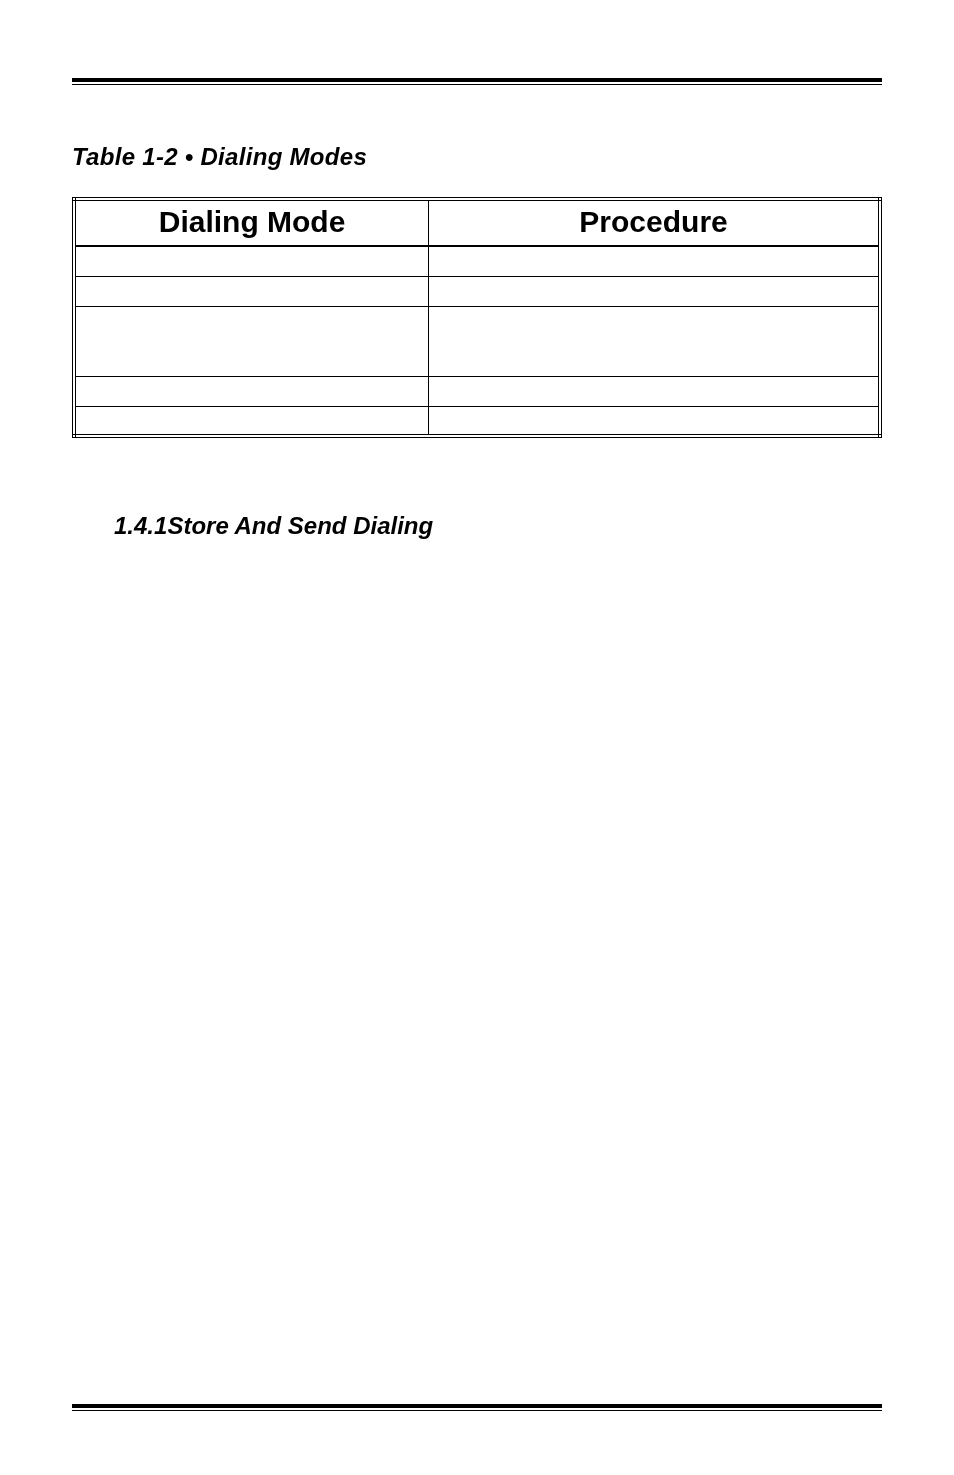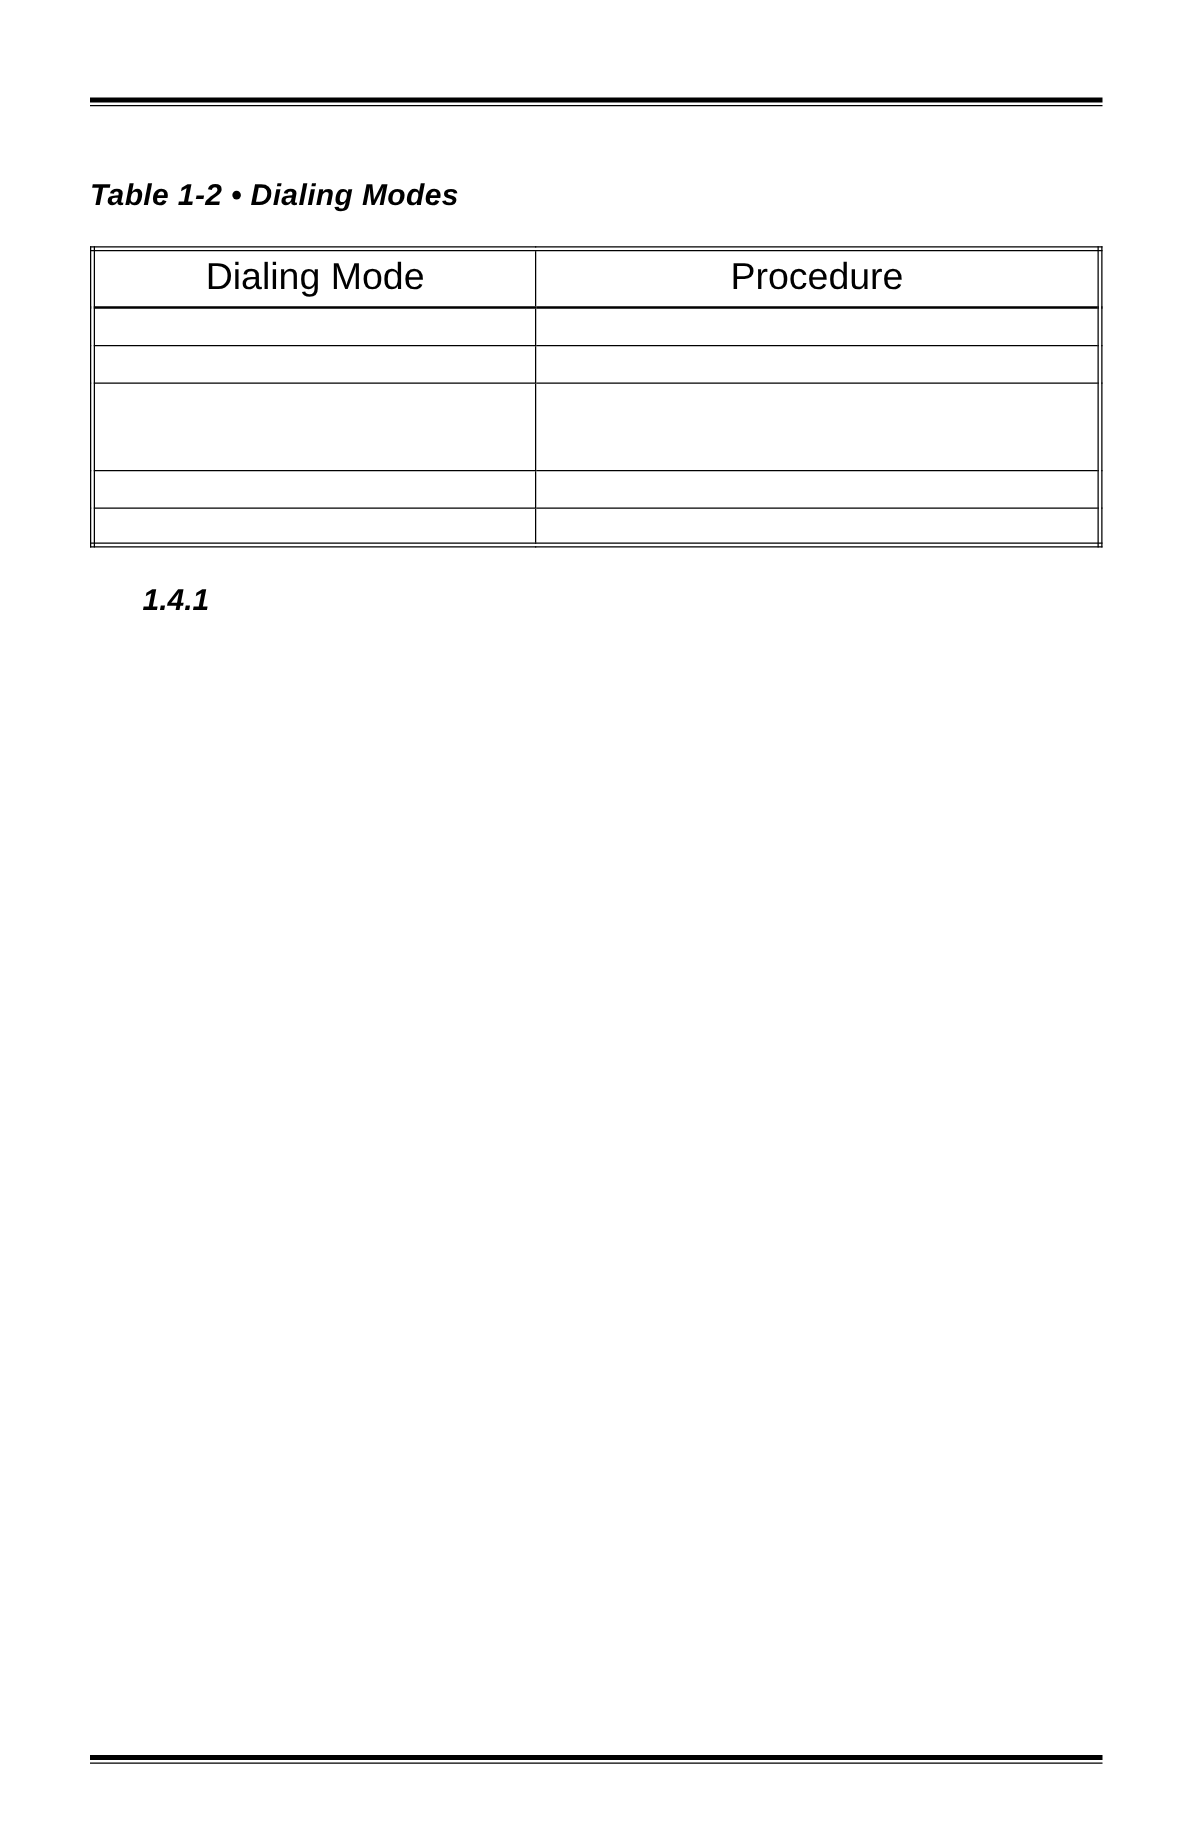--- a/index.html
+++ b/index.html
@@ -27,39 +27,39 @@
   }
 
   table.modes {
     width: 100%;
     border-collapse: collapse;
     border: 4px double #000;
     table-layout: fixed;
   }
   table.modes th {
     font-family: "Helvetica Neue", Helvetica, Arial, sans-serif;
-    font-weight: 400;
+    font-weight: 700;
     font-size: 30px;
     text-align: center;
     padding: 4px 2px 6px;
     border-bottom: 2px solid #000;
   }
   table.modes th:first-child { border-right: 1px solid #000; }
   table.modes td {
     border-top: 1px solid #000;
     border-right: 1px solid #000;
     padding: 0;
     height: 30px;
     vertical-align: top;
   }
   table.modes td:last-child { border-right: none; }
   table.modes tr.tall td { height: 70px; }
 
   .section-heading {
-    margin-top: 29px;
+    margin-top: 74px;
     display: flex;
     align-items: baseline;
     padding-left: 42px;
     font-family: "Helvetica Neue", Helvetica, Arial, sans-serif;
     font-weight: 700;
     font-style: italic;
     font-size: 24px;
   }
 </style>
 </head>
@@ -102,18 +102,19 @@
     </tr>
     <tr>
       <td></td>
       <td></td>
     </tr>
   </tbody>
 </table>
 
 <div class="section-heading">
   <span>1.4.1</span>
+  <span>Store And Send Dialing</span>
 </div>
 
 <div class="bottom-rules">
   <div class="rule-thick"></div>
   <div class="rule-thin"></div>
 </div>
 
 </body></html>

